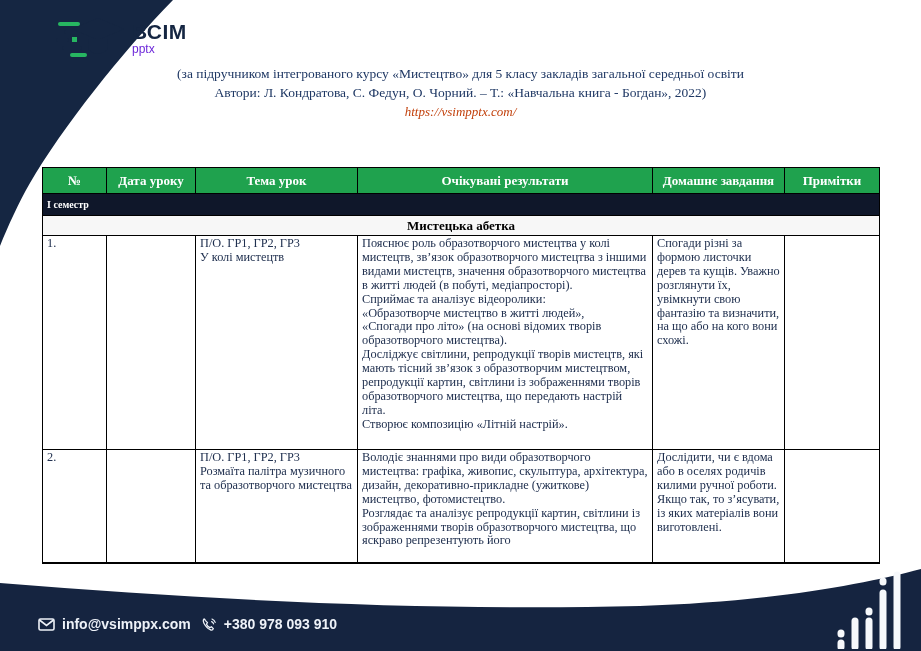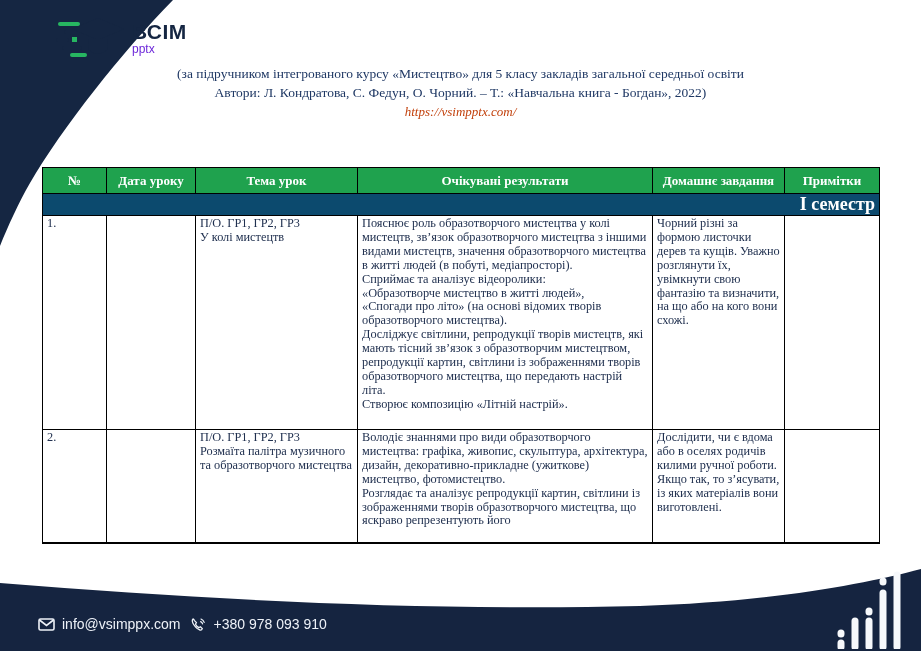--- a/index.html
+++ b/index.html
@@ -27,32 +27,32 @@
 
   
   .plan-table-wrap{position:absolute;left:42px;top:167px;}
   table.plan{border-collapse:collapse;table-layout:fixed;width:838px;
              font-size:12.3px;color:#20304f;}
   table.plan td,table.plan th{border:1px solid #000;vertical-align:top;
              padding:1px 4px;line-height:13.9px;white-space:pre-line;
              overflow:hidden;}
   table.plan th{background:#1fa24e;color:#ffffff;font-size:13px;font-weight:bold;
              text-align:center;vertical-align:middle;height:23px;padding:1px 2px;white-space:normal;}
-  tr.semester-row td{background:#0c4a6e;color:#ffffff;font-weight:bold;text-align:right;
-             vertical-align:middle;height:19px;font-size:18px;}
+  tr.semester-row td{background:#0f172a;color:#ffffff;font-weight:bold;text-align:left;
+             vertical-align:middle;height:19px;font-size:10px;}
   tr.section-row td{background:#f7f7f7;color:#000000;font-weight:bold;text-align:center;
              vertical-align:middle;height:17px;font-size:13px;}
   tr.lesson-row-1 td{height:211px;}
   tr.lesson-row-2 td{height:110px;}
   table.plan tr:last-child td{border-bottom:2px solid #000;}
 
   
   .footer-contacts{position:absolute;left:38px;bottom:19px;display:flex;align-items:center;
              gap:10px;font-family:"Liberation Sans",sans-serif;font-size:14px;color:#eef2f8;}
-  .footer-item{display:flex;align-items:center;gap:7px;}
+  .footer-item{display:flex;align-items:center;gap:7px;font-weight:bold;}
   .chart-icon{position:absolute;right:16px;bottom:2px;}
 </style>
 </head>
 <body>
 
 <div class="page">
 
   <svg class="corner-shape" width="190" height="248" viewBox="0 0 190 248">
     <path d="M0,0 L173,0 C122,52 62,128 30,183 C19,202 8,226 0,246 Z" fill="#152642"></path>
   </svg>
@@ -97,32 +97,35 @@
         <th>№</th>
         <th>Дата уроку</th>
         <th>Тема урок</th>
         <th>Очікувані результати</th>
         <th>Домашнє завдання</th>
         <th>Примітки</th>
       </tr>
       <tr class="semester-row">
         <td colspan="6">І семестр</td>
       </tr>
+      <tr class="section-row">
+        <td colspan="6">Мистецька абетка</td>
+      </tr>
       <tr class="lesson-row-1">
         <td>1.</td>
         <td></td>
         <td>П/О. ГР1, ГР2, ГР3
 У колі мистецтв</td>
         <td>Пояснює роль образотворчого мистецтва у колі мистецтв, зв’язок образотворчого мистецтва з іншими видами мистецтв, значення образотворчого мистецтва в житті людей (в побуті, медіапросторі).
 Сприймає та аналізує відеоролики:
 «Образотворче мистецтво в житті людей»,
 «Спогади про літо» (на основі відомих творів образотворчого мистецтва).
 Досліджує світлини, репродукції творів мистецтв, які мають тісний зв’язок з образотворчим мистецтвом, репродукції картин, світлини із зображеннями творів образотворчого мистецтва, що передають настрій літа.
 Створює композицію «Літній настрій».</td>
-        <td>Чорний різні за формою листочки дерев та кущів. Уважно розглянути їх, увімкнути свою фантазію та визначити, на що або на кого вони схожі.</td>
+        <td>Спогади різні за формою листочки дерев та кущів. Уважно розглянути їх, увімкнути свою фантазію та визначити, на що або на кого вони схожі.</td>
         <td></td>
       </tr>
       <tr class="lesson-row-2">
         <td>2.</td>
         <td></td>
         <td>П/О. ГР1, ГР2, ГР3
 Розмаїта палітра музичного та образотворчого мистецтва</td>
         <td>Володіє знаннями про види образотворчого мистецтва: графіка, живопис, скульптура, архітектура, дизайн, декоративно-прикладне (ужиткове) мистецтво, фотомистецтво.
 Розглядає та аналізує репродукції картин, світлини із зображеннями творів образотворчого мистецтва, що яскраво репрезентують його</td>
         <td>Дослідити, чи є вдома або в оселях родичів килими ручної роботи. Якщо так, то з’ясувати, із яких матеріалів вони виготовлені.</td>

